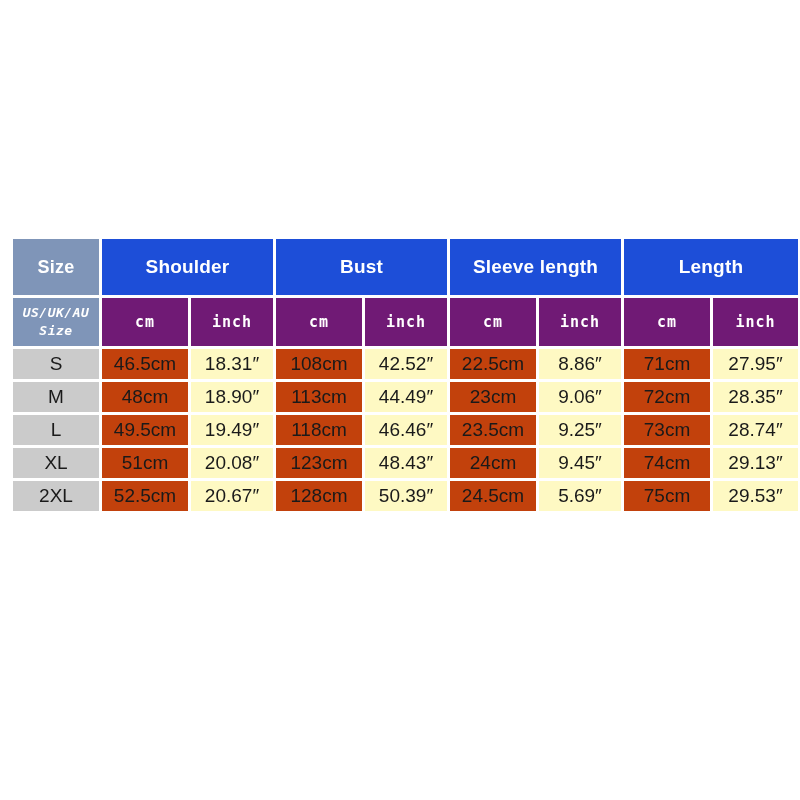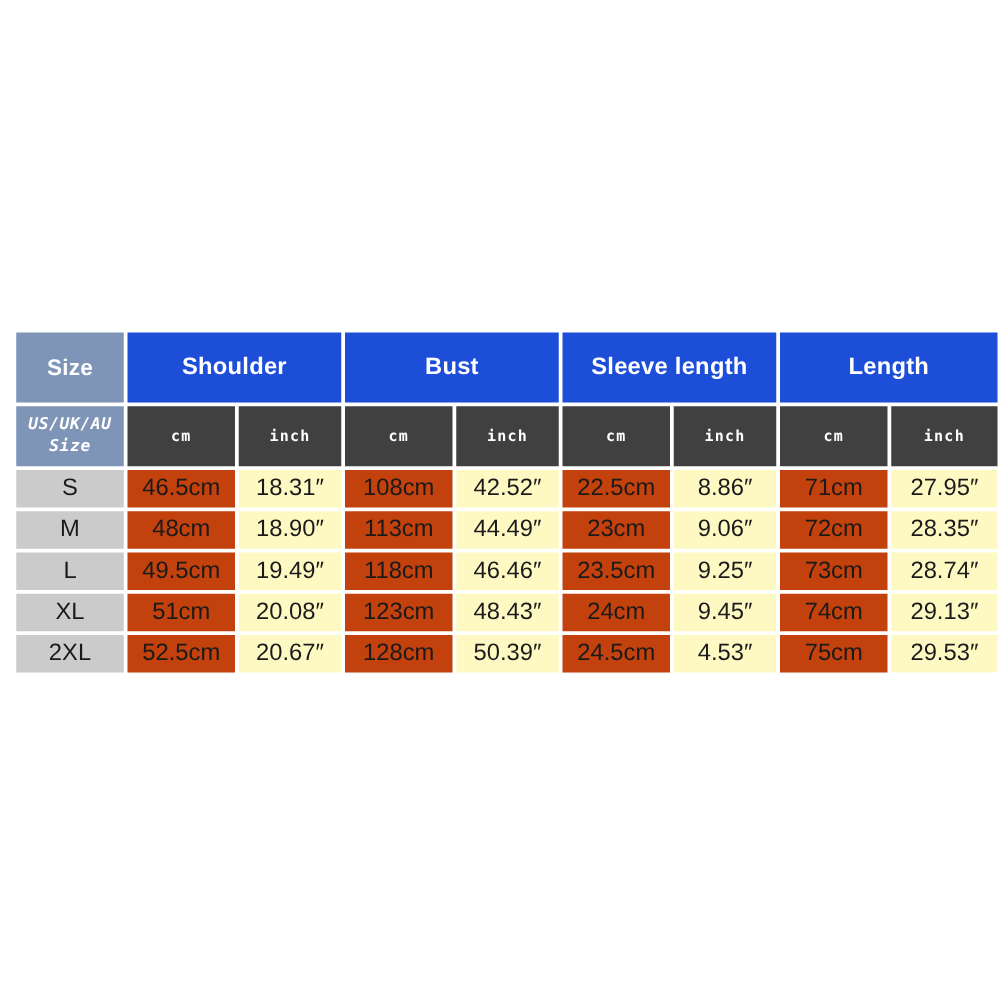--- a/index.html
+++ b/index.html
@@ -11,21 +11,21 @@
     height: 800px;
     background: #ffffff;
     font-family: "Liberation Sans", sans-serif;
     overflow: hidden;
   }
 
   
   #size-chart-wrap {
     position: absolute;
     left: 10px;
-    top: 263px;
+    top: 236px;
     width: 781px;
   }
 
   table.size-chart {
     width: 781px;
     border-collapse: separate;
     border-spacing: 3px;
     table-layout: fixed;
     background: #ffffff;
   }
@@ -46,25 +46,25 @@
     font-weight: bold;
     letter-spacing: 0.2px;
   }
   .hdr-size {
     background: #7f95b8;
     color: #ffffff;
     font-size: 18px;
     font-weight: bold;
   }
   .hdr-unit {
-    background: #404040;
+    background: #701a75;
     color: #ffffff;
     height: 48px;
     font-family: "DejaVu Sans Mono", monospace;
-    font-size: 12px;
+    font-size: 15px;
     font-weight: bold;
     letter-spacing: 1px;
   }
   .hdr-uskuau {
     background: #7f95b8;
     color: #ffffff;
     height: 48px;
     font-family: "DejaVu Sans Mono", monospace;
     font-size: 13px;
     font-weight: bold;
@@ -182,19 +182,19 @@
           <td class="c-cm">74cm</td>
           <td class="c-inch">29.13″</td>
         </tr>
         <tr class="data-row">
           <td class="c-size">2XL</td>
           <td class="c-cm">52.5cm</td>
           <td class="c-inch">20.67″</td>
           <td class="c-cm">128cm</td>
           <td class="c-inch">50.39″</td>
           <td class="c-cm">24.5cm</td>
-          <td class="c-inch">4.53″</td>
+          <td class="c-inch">5.69″</td>
           <td class="c-cm">75cm</td>
           <td class="c-inch">29.53″</td>
         </tr>
       </tbody>
   </table>
 </div>
 
 </body></html>

